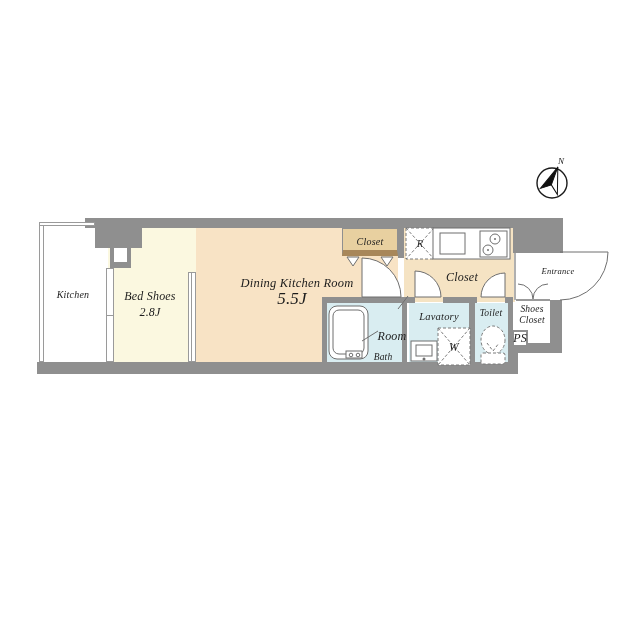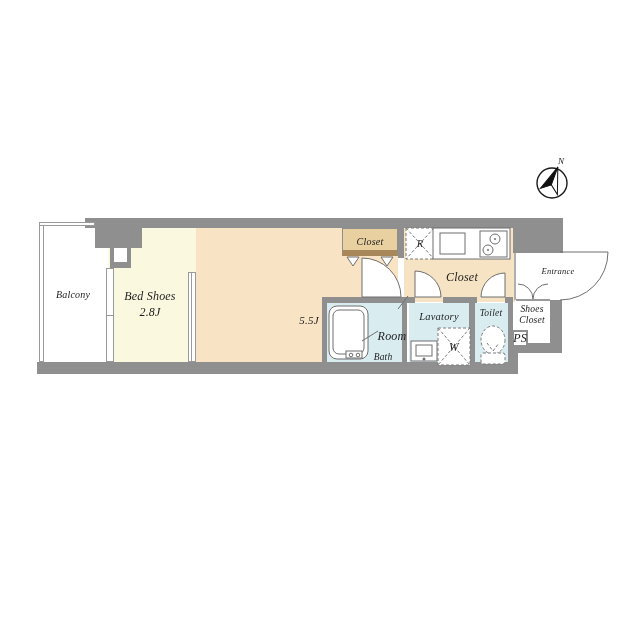--- a/index.html
+++ b/index.html
@@ -63,21 +63,21 @@
   .compass-ring{fill:#ffffff;stroke:#1a1a1a;stroke-width:1.4;}
   .needle-dark{fill:#111111;stroke:#111111;stroke-width:1;}
   .needle-light{fill:#ffffff;stroke:#111111;stroke-width:1;}
   
   .lbl{position:absolute;z-index:5;color:var(--text);font-style:italic;white-space:nowrap;
        transform:translate(-50%,-50%);letter-spacing:.2px;}
   .balcony-l{left:73px;top:294px;font-size:10px;}
   .bed1{left:150px;top:296px;font-size:12px;}
   .bed2{left:150px;top:312px;font-size:12px;}
   .dk1{left:297px;top:283px;font-size:12.5px;}
-  .dk2{left:309px;top:299px;font-size:11px;margin-top:21px;}
+  .dk2{left:292px;top:299px;font-size:17px;}
   .closet-l{left:370px;top:241px;font-size:10px;}
   .kitchen-l{left:462px;top:277px;font-size:12px;}
   .entr-l{left:534px;top:271px;font-size:8.5px;padding-left:48px;}
   .shoes1{left:532px;top:309px;font-size:9.5px;}
   .shoes2{left:532px;top:320px;font-size:9.5px;}
   .ps-l{left:520px;top:338px;font-size:12px;}
   .toilet-l{left:491px;top:313px;font-size:9.5px;text-align:center;}
   .lav-l{left:439px;top:316px;font-size:10.5px;}
   .bath1{left:383px;top:324px;font-size:9.5px;margin-top:33px;}
   .bath2{left:392px;top:336px;font-size:12px;}
@@ -183,23 +183,24 @@
 
     <g>
       <circle class="compass-ring" cx="552" cy="183" r="15"></circle>
       <g transform="rotate(20 552 183)">
         <polygon class="needle-dark" points="552,166 543,192 552,185"></polygon>
         <polygon class="needle-light" points="552,166 561,192 552,185"></polygon>
       </g>
     </g>
   </svg>
 
-  <div class="lbl balcony-l">Balcony</div>
+  <div class="lbl balcony-l">Kitchen</div>
   <div class="lbl bed1">Bed Shoes</div>
   <div class="lbl bed2">2.8J</div>
+  <div class="lbl dk1">Dining Kitchen Room</div>
   <div class="lbl dk2">5.5J</div>
   <div class="lbl closet-l">Closet</div>
   <div class="lbl kitchen-l">Closet</div>
   <div class="lbl entr-l">Entrance</div>
   <div class="lbl shoes1">Shoes</div>
   <div class="lbl shoes2">Closet</div>
   <div class="lbl ps-l">PS</div>
   <div class="lbl toilet-l">Toilet</div>
   <div class="lbl lav-l">Lavatory</div>
   <div class="lbl bath1">Bath</div>

